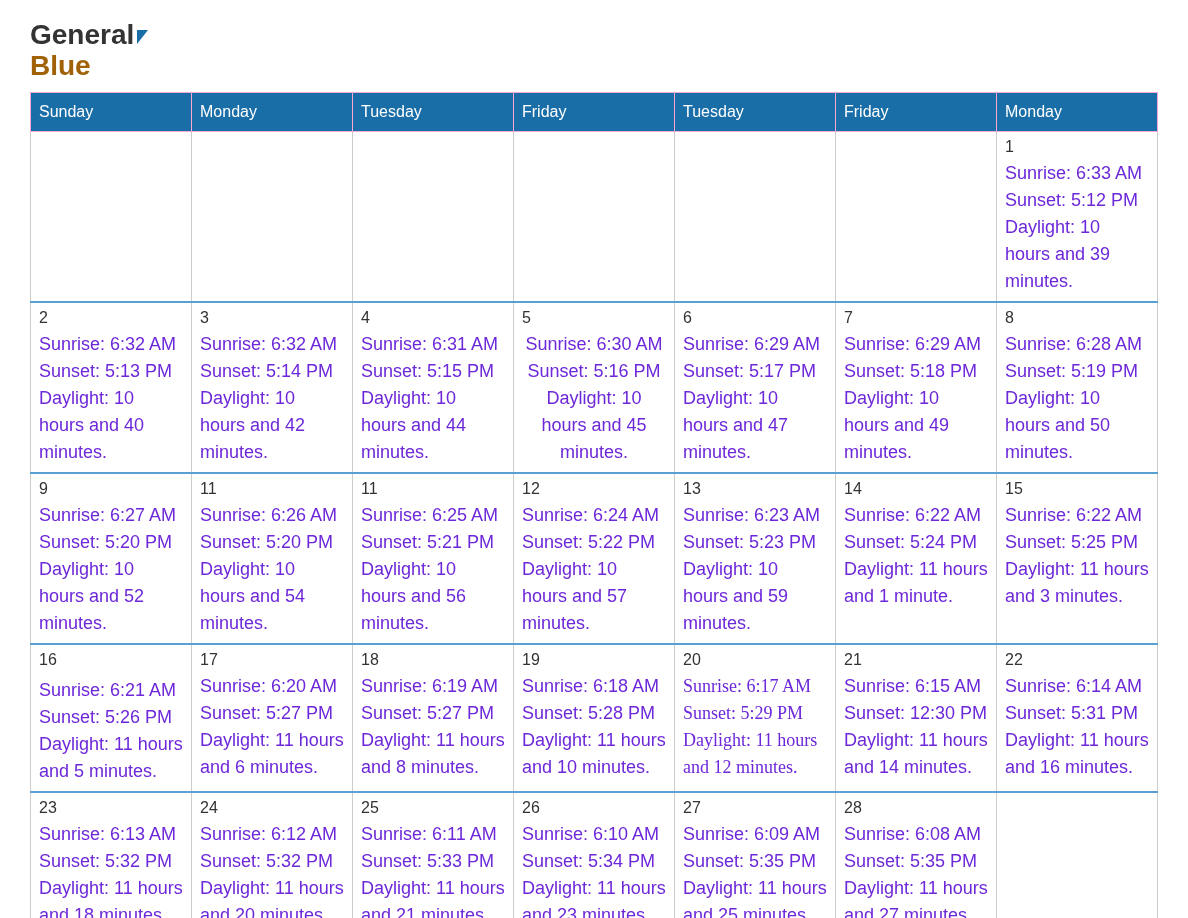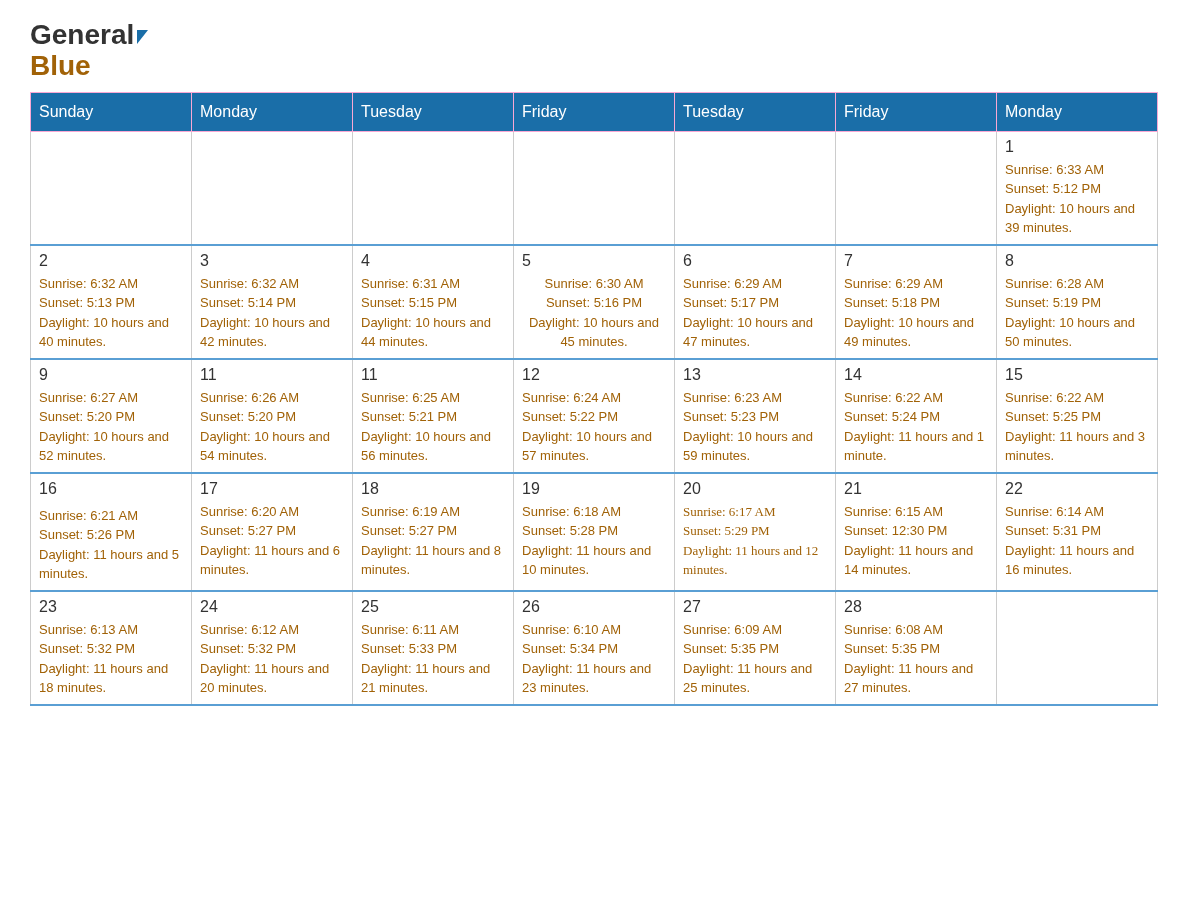--- a/index.html
+++ b/index.html
@@ -61,23 +61,23 @@
     .calendar tbody tr {
       border-bottom: 2px solid #5a9fd4;
     }
     .day-number {
       font-size: 16px;
       font-weight: normal;
       margin-bottom: 4px;
       display: block;
     }
     .day-info {
-      font-size: 13px;
+      font-size: 18px;
       line-height: 1.5;
-      color: #a16207;
+      color: #6d28d9;
     }
     .empty-cell {
       background: #fff;
     }
     .logo-wrapper {
       display: flex;
       flex-direction: row;
       align-items: center;
       gap: 2px;
     }

